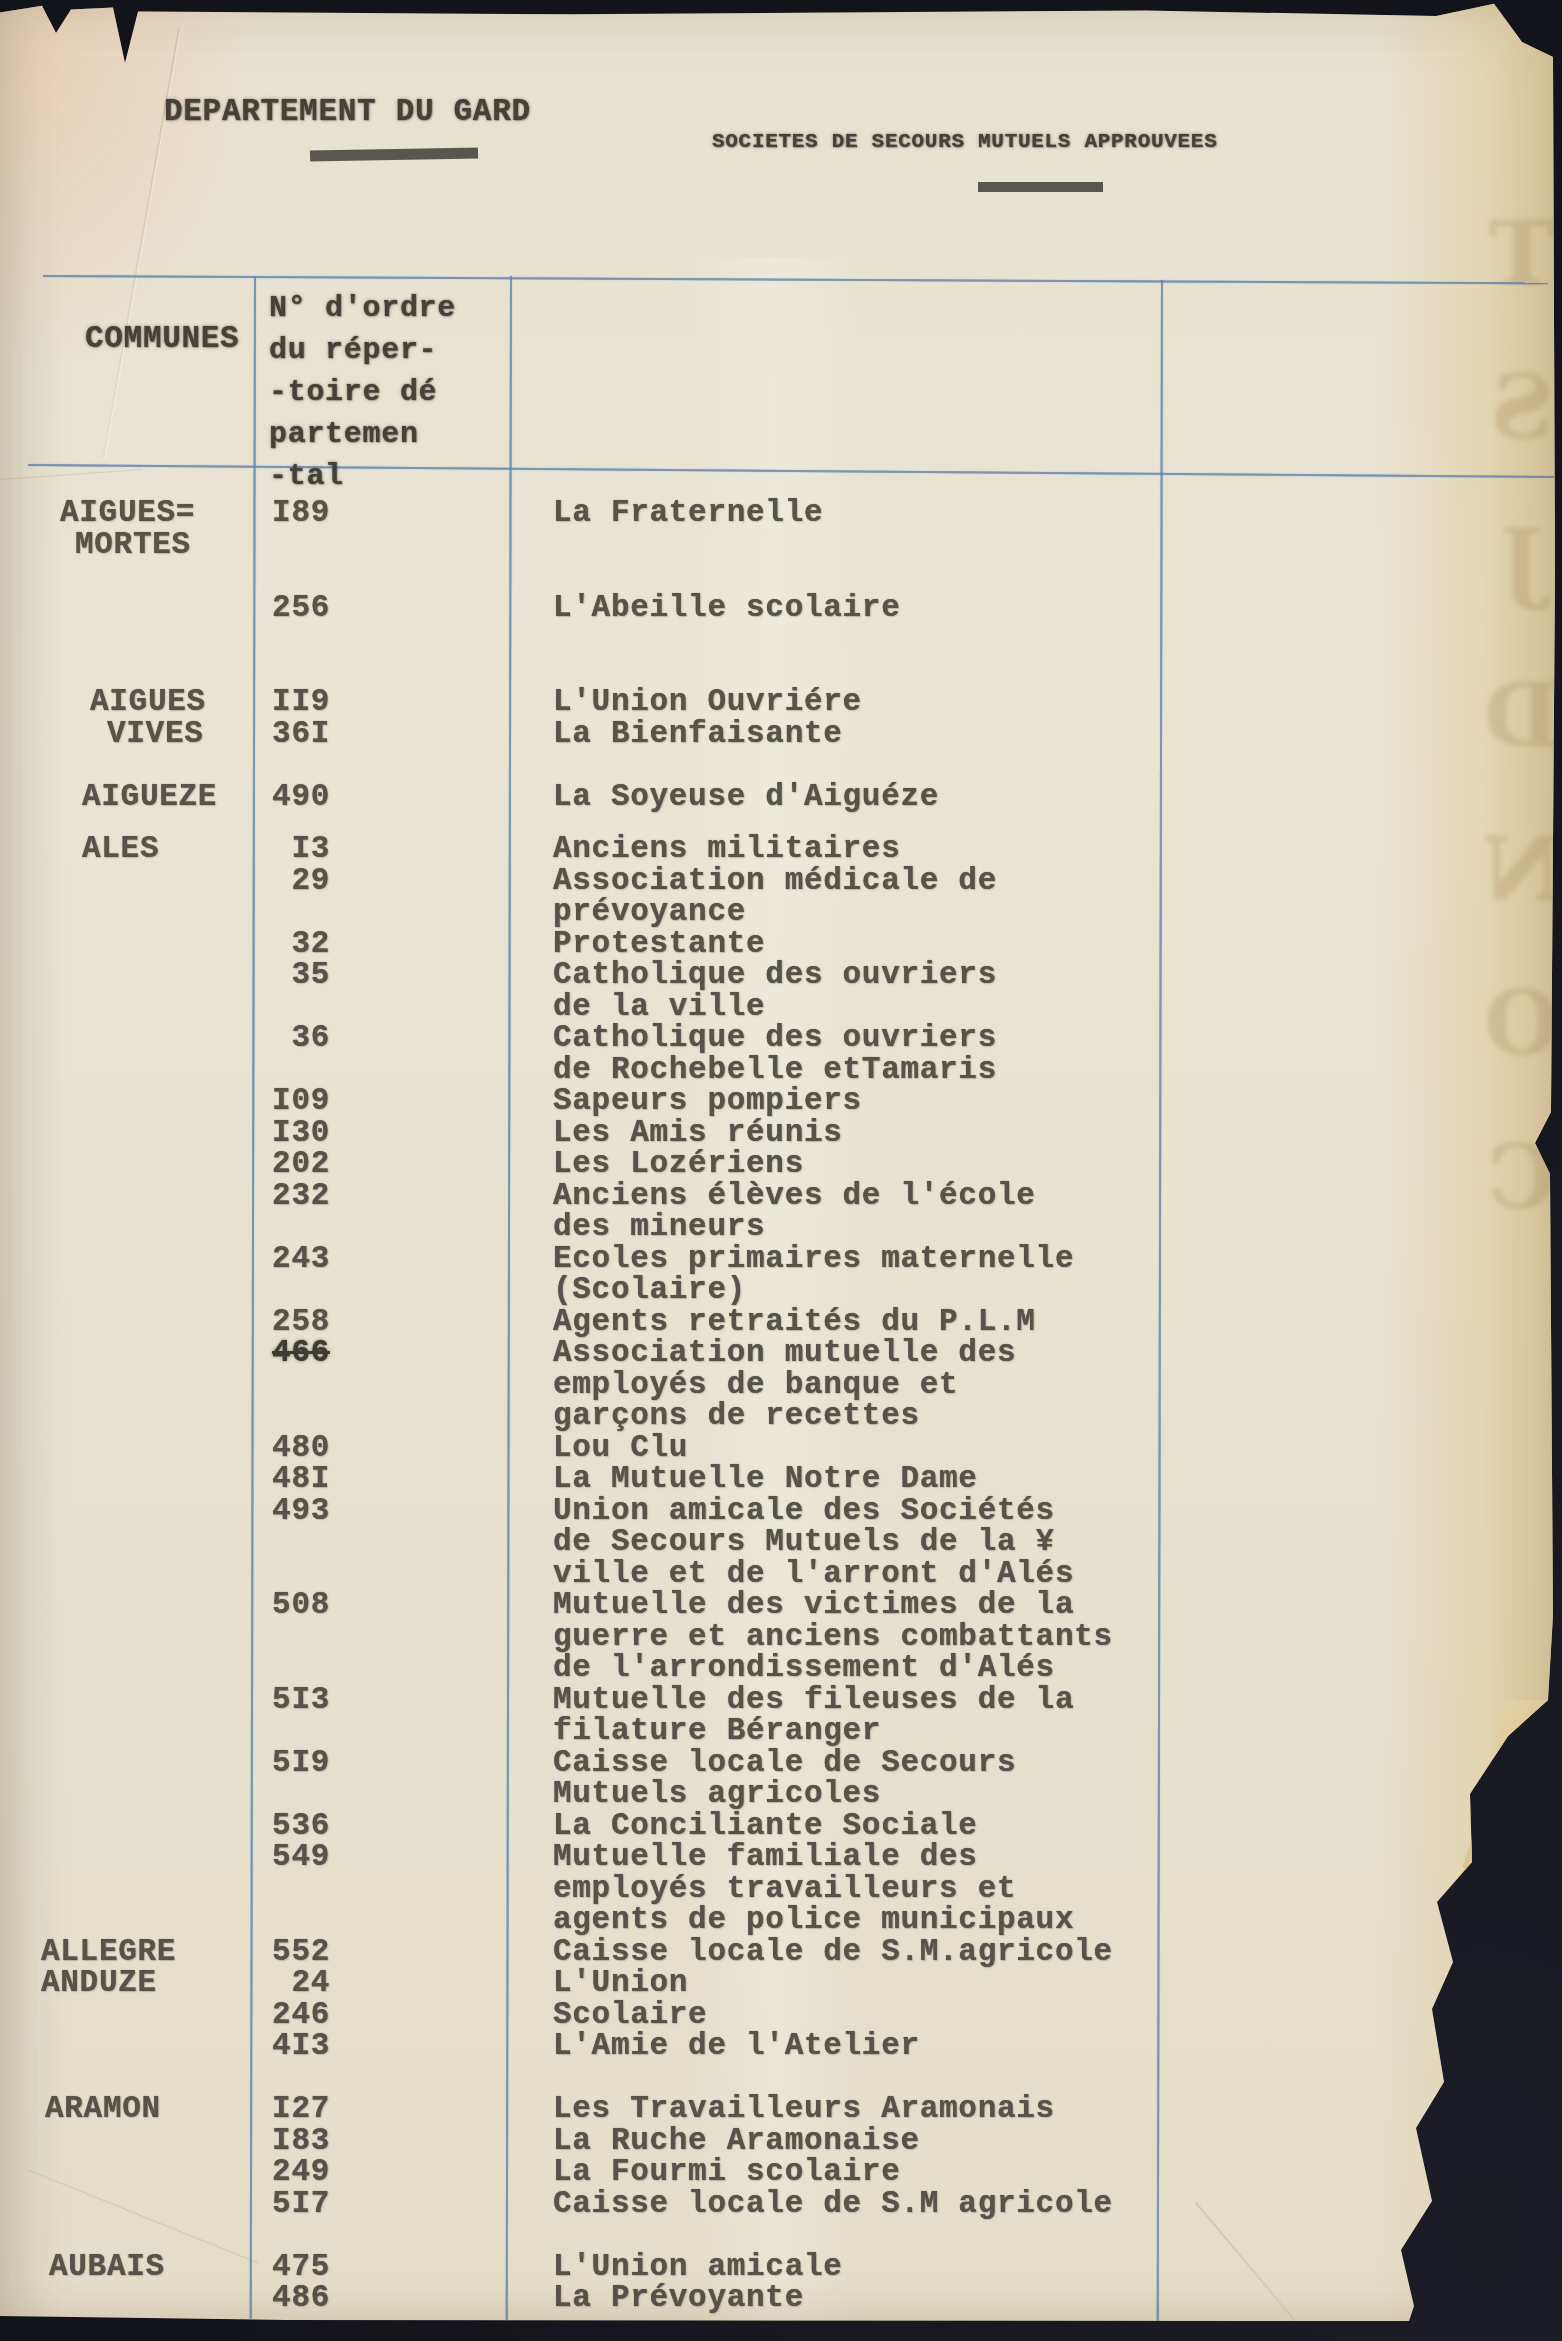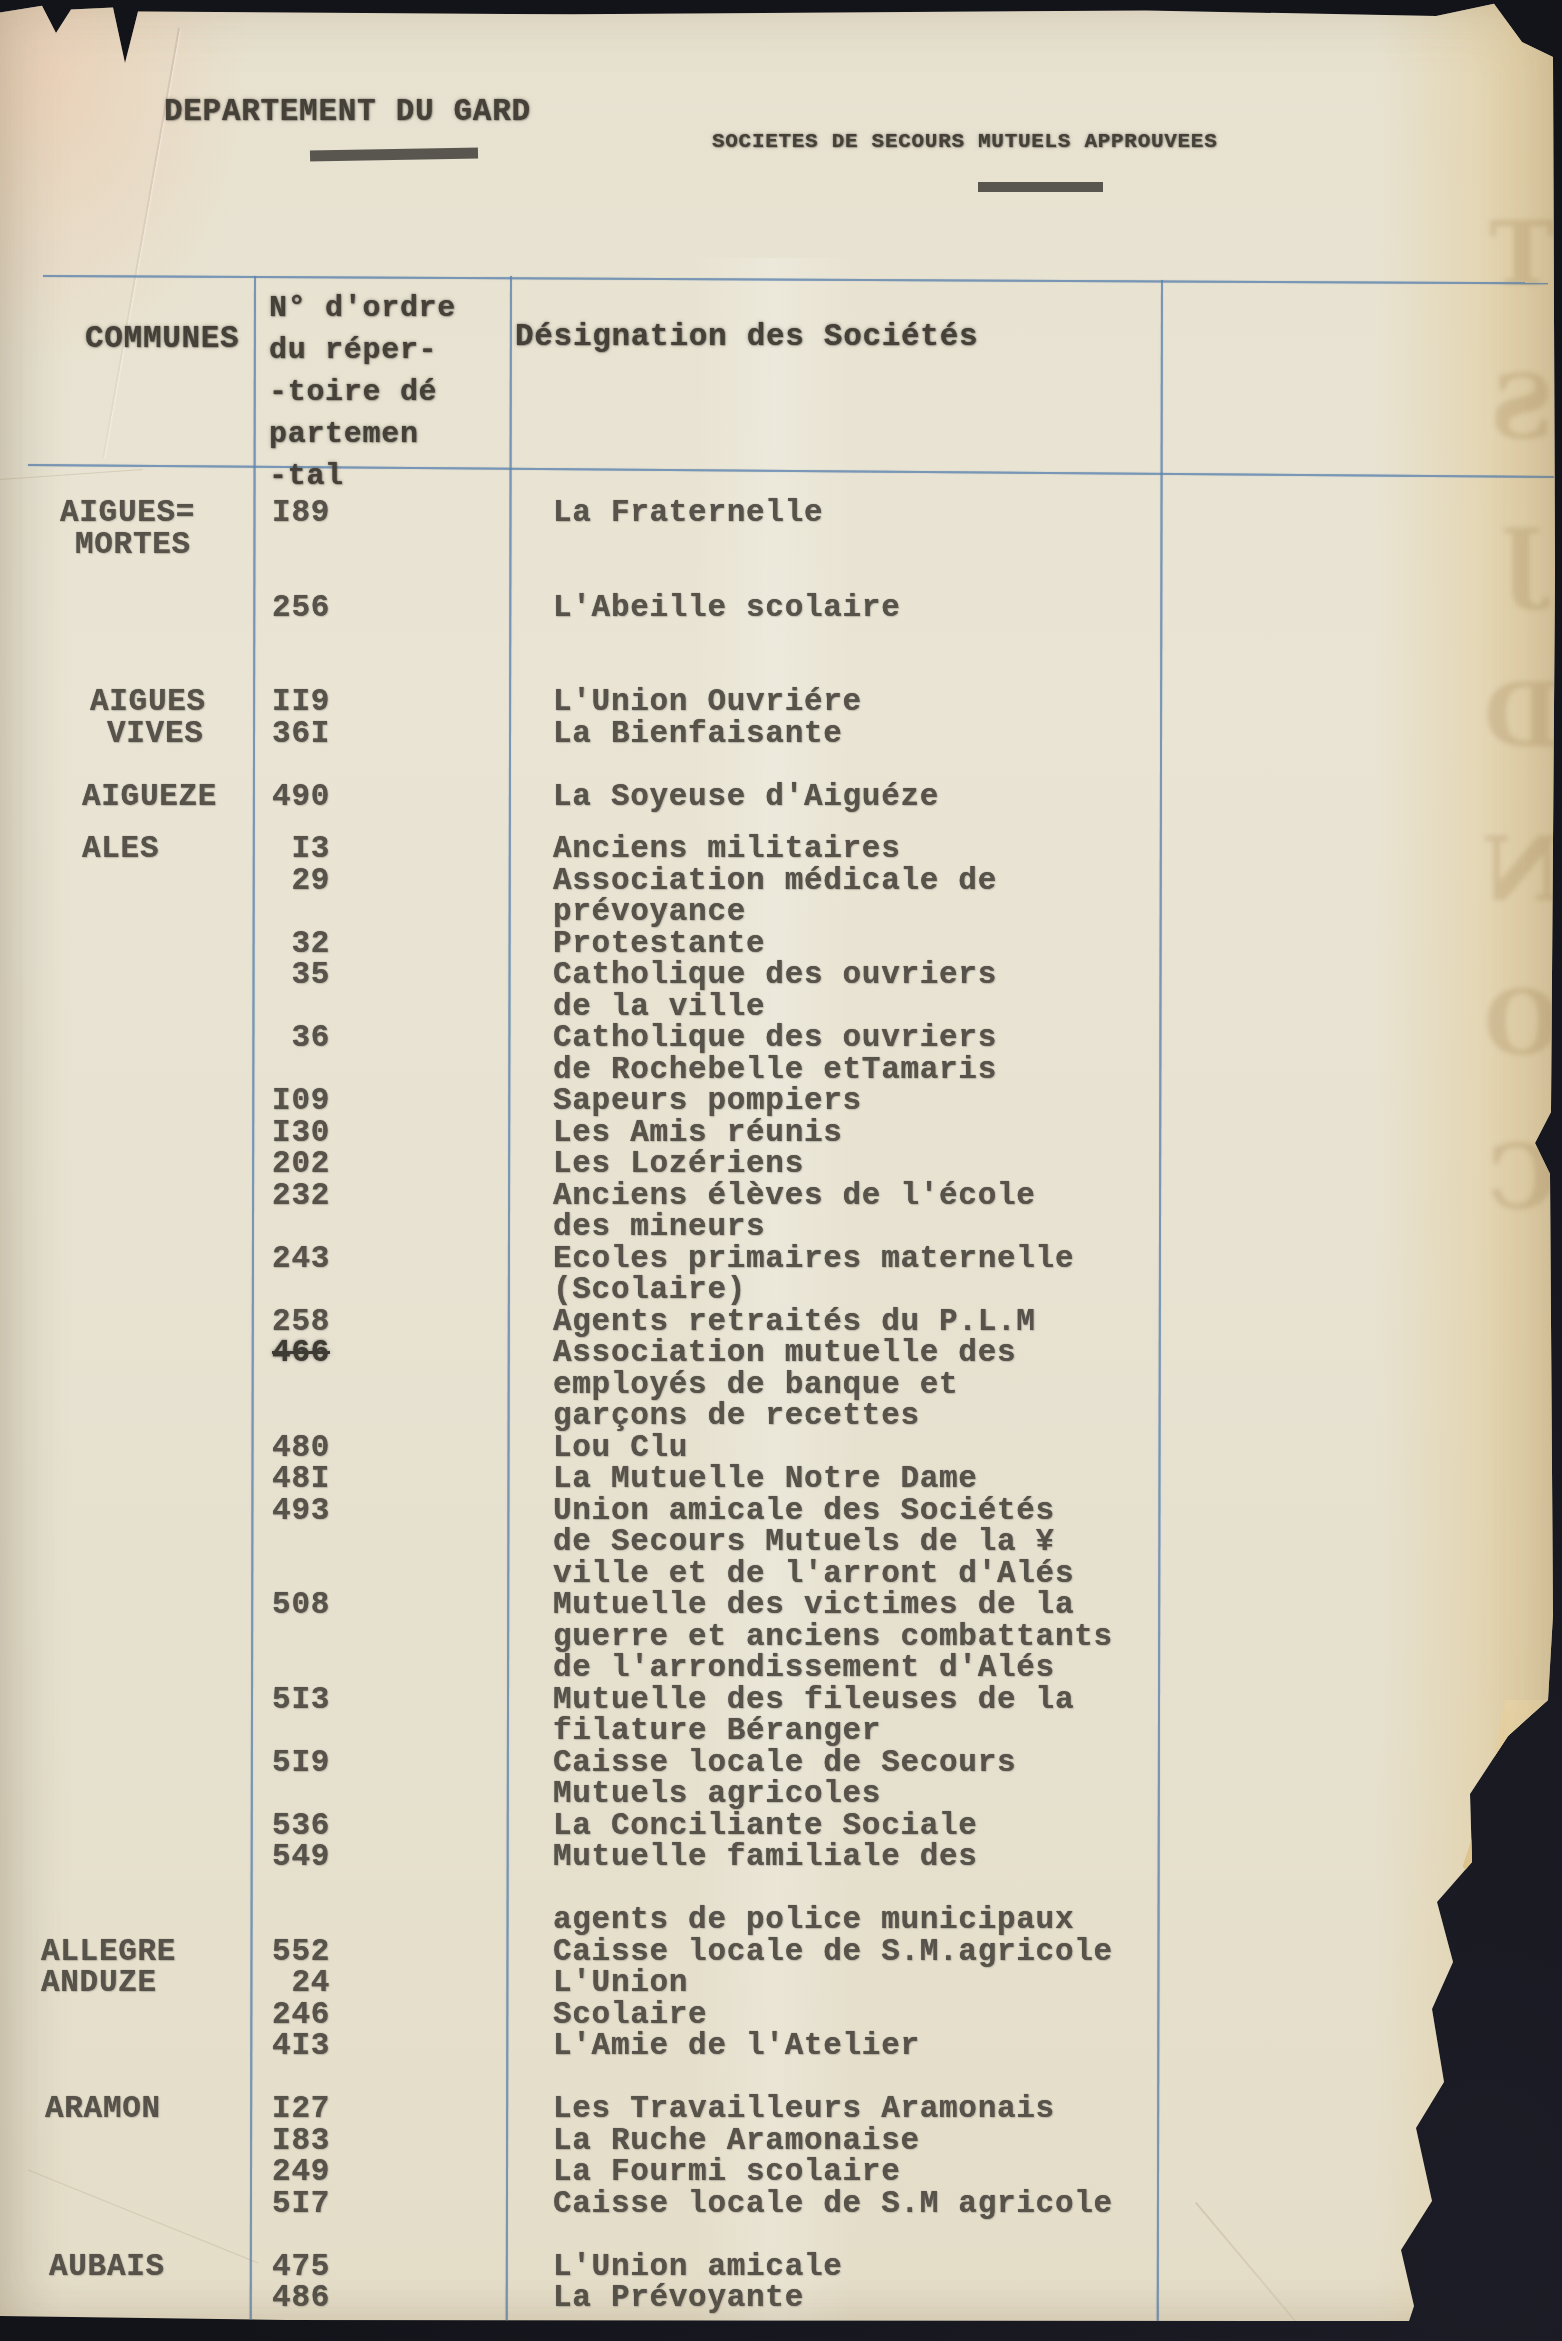--- a/index.html
+++ b/index.html
@@ -117,21 +117,20 @@
   <div class="rule vl vl3"></div>
 
   <div class="th-communes typed-strong">COMMUNES</div>
   <div class="th-order typed-strong">
     <div>N° d'ordre</div>
     <div>du réper-</div>
     <div>-toire dé</div>
     <div>partemen</div>
     <div>-tal</div>
   </div>
-  <div class="th-desig typed-strong">Désignation des Sociétés</div>
 
   <div class="rows" id="rows">
   <div class="row">
     <div class="cell commune typed" style="padding-left: 60px;">AIGUES=</div>
     <div class="cell num typed">I89</div>
     <div class="cell desig typed">La Fraternelle</div>
   </div>
 
   <div class="row">
     <div class="cell commune typed" style="padding-left: 75px;">MORTES</div>
@@ -357,20 +356,21 @@
 
   <div class="row">
     <div class="cell commune typed"></div>
     <div class="cell num typed">549</div>
     <div class="cell desig typed">Mutuelle familiale des</div>
   </div>
 
   <div class="row">
     <div class="cell commune typed"></div>
     <div class="cell num typed"></div>
+    <div class="cell desig typed">employés travailleurs et</div>
   </div>
 
   <div class="row">
     <div class="cell commune typed"></div>
     <div class="cell num typed"></div>
     <div class="cell desig typed">agents de police municipaux</div>
   </div>
 
   <div class="row">
     <div class="cell commune typed" style="padding-left: 41px;">ALLEGRE</div>

